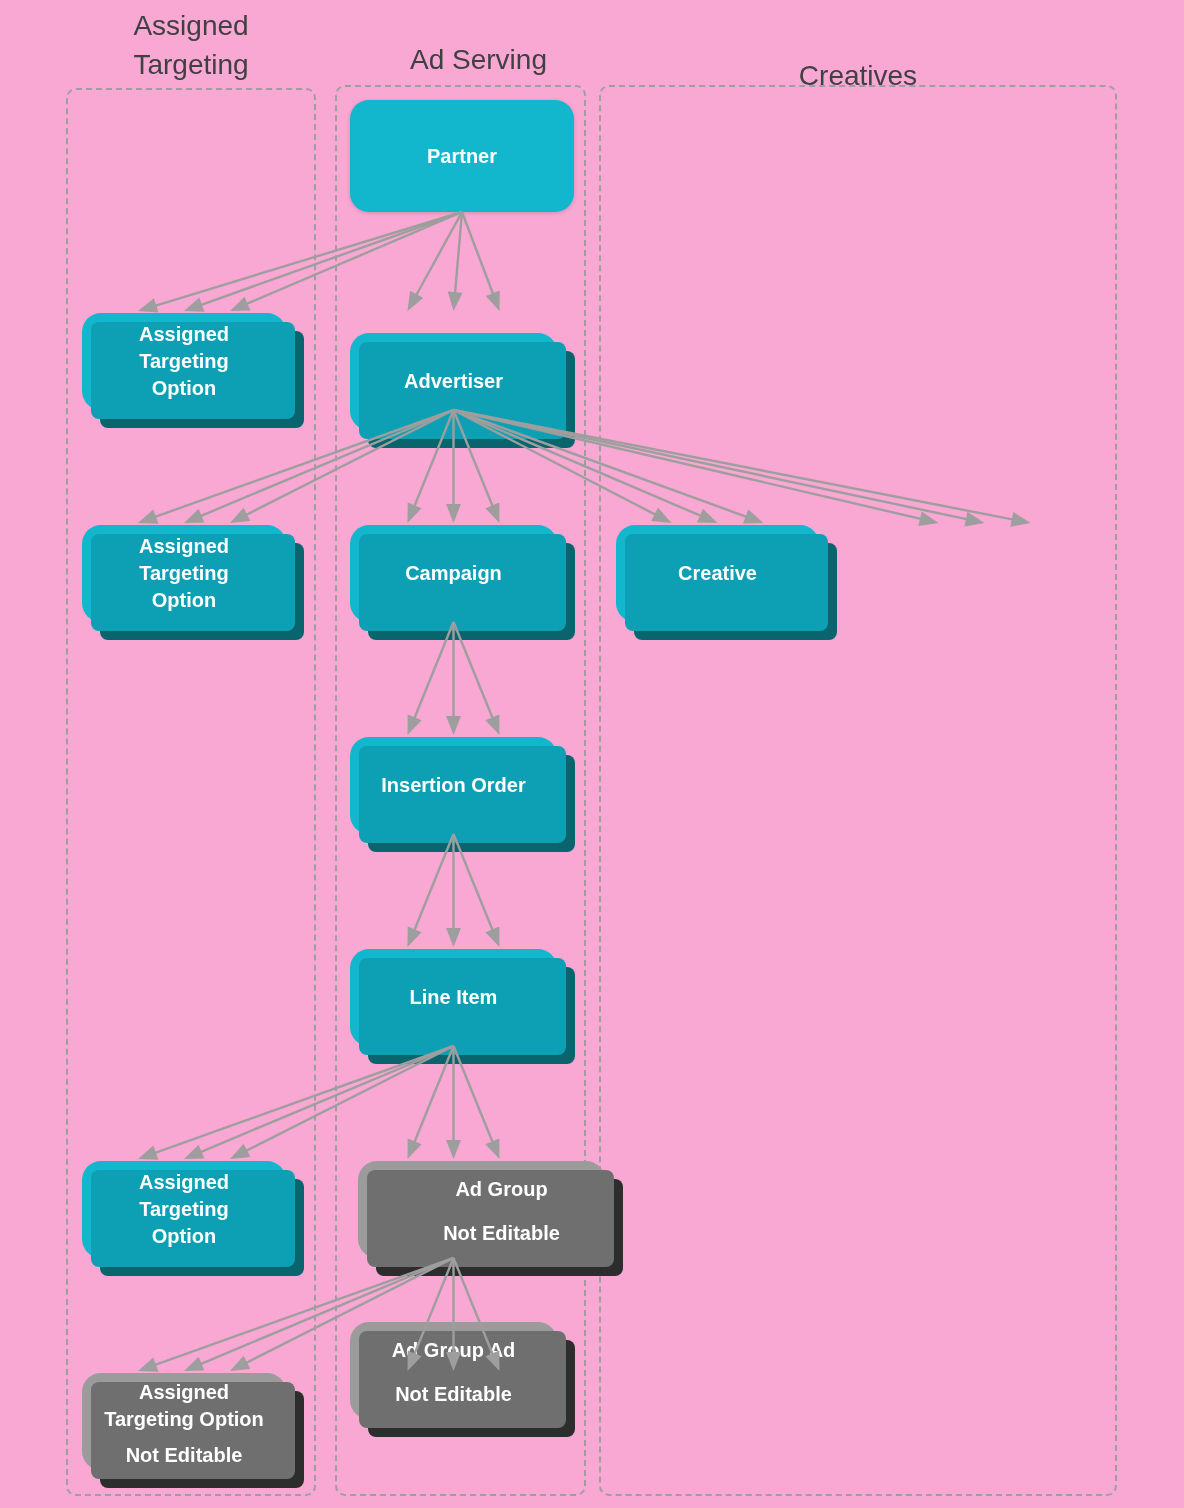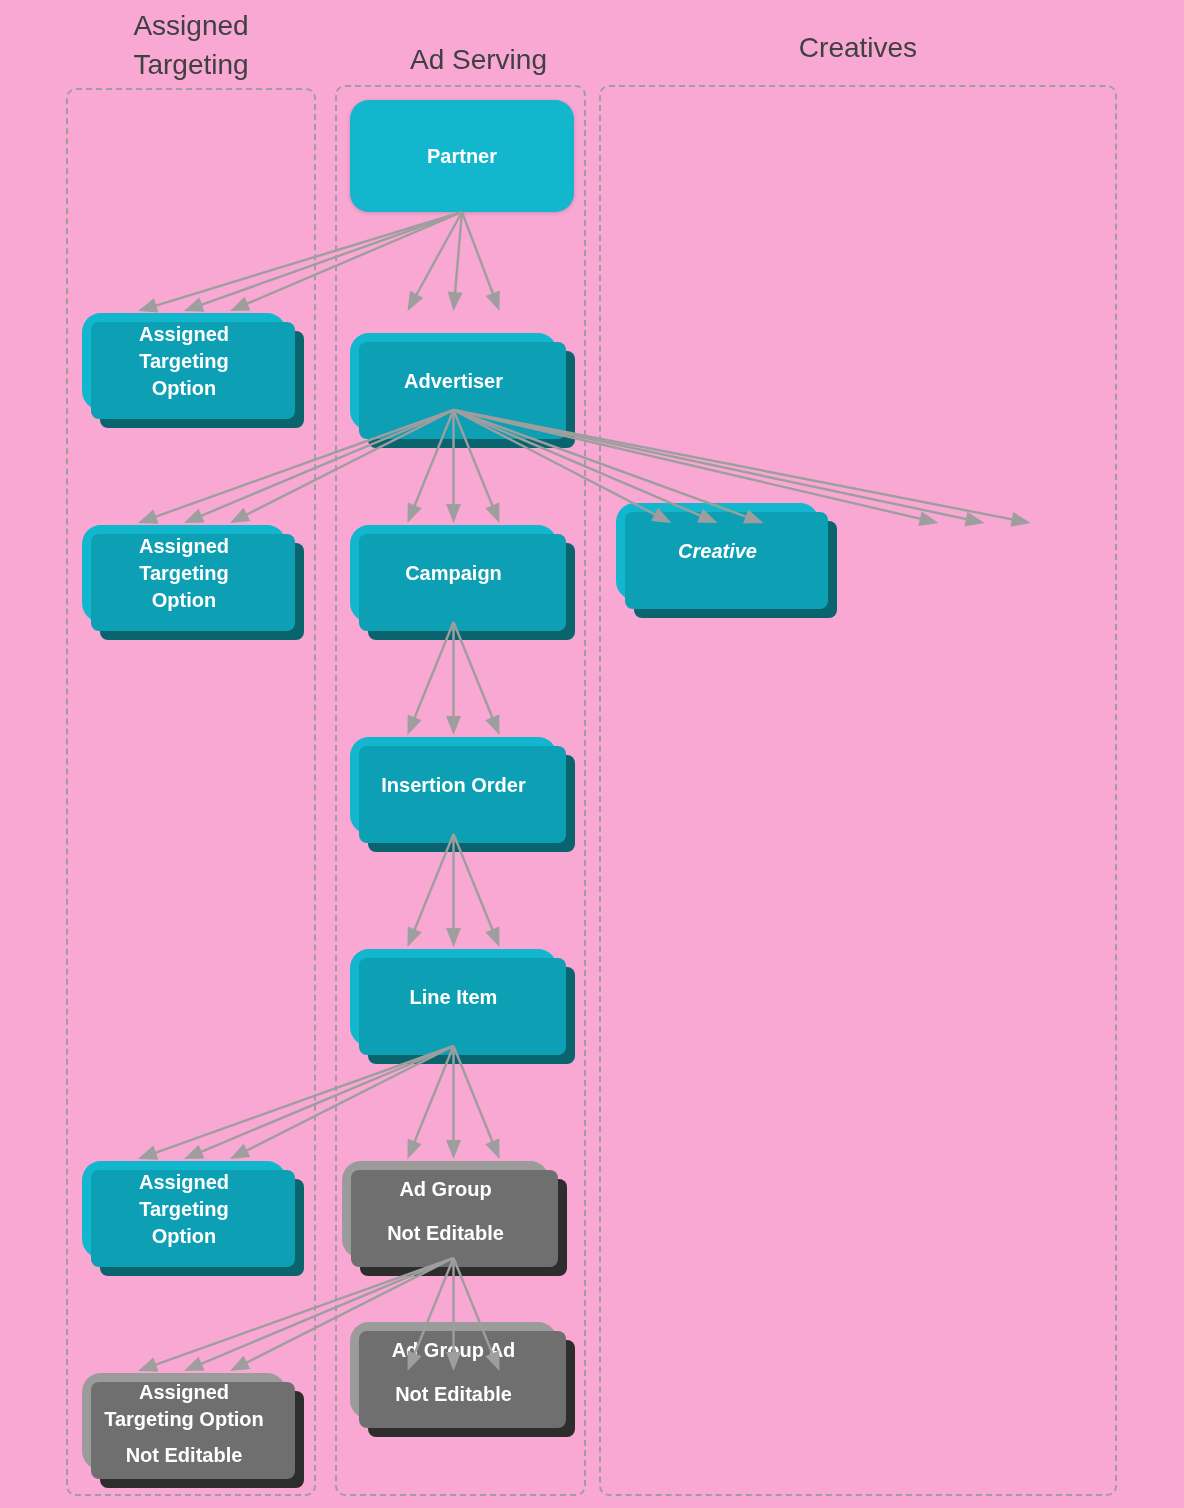--- a/index.html
+++ b/index.html
@@ -76,21 +76,21 @@
   }
 </style>
 </head>
 <body>
 
 <div id="canvas">
 
   <div class="col-header" style="left:66px;top:6px;width:250px;">Assigned
 Targeting</div>
   <div class="col-header" style="left:353px;top:40px;width:251px;">Ad Serving</div>
-  <div class="col-header" style="left:599px;top:28px;width:518px;">Creatives</div>
+  <div class="col-header" style="left:599px;top:56px;width:518px;">Creatives</div>
 
   <div class="column" style="left:66px;top:88px;width:246px;height:1404px;"></div>
   <div class="column" style="left:335px;top:85px;width:247px;height:1407px;"></div>
   <div class="column" style="left:599px;top:85px;width:514px;height:1407px;"></div>
 
   <div class="node teal single" style="left:350px;top:100px;width:224px;height:112px;">
     <div class="label">Partner</div>
   </div>
 
   <div class="node teal stacked" style="left:82px;top:313px;width:204px;height:97px;">
@@ -106,40 +106,40 @@
   <div class="node teal stacked" style="left:82px;top:525px;width:204px;height:97px;">
     <div class="label">Assigned
 Targeting
 Option</div>
   </div>
 
   <div class="node teal stacked" style="left:350px;top:525px;width:207px;height:97px;">
     <div class="label">Campaign</div>
   </div>
 
-  <div class="node teal stacked" style="left:616px;top:503px;width:203px;height:97px;font-style:italic;">
+  <div class="node teal stacked" style="left:616px;top:525px;width:203px;height:97px;">
     <div class="label">Creative</div>
   </div>
 
 
   <div class="node teal stacked" style="left:350px;top:949px;width:207px;height:97px;">
     <div class="label">Line Item</div>
   </div>
 
   <div class="node teal stacked" style="left:350px;top:737px;width:207px;height:97px;">
     <div class="label">Insertion Order</div>
   </div>
 
   <div class="node teal stacked" style="left:82px;top:1161px;width:204px;height:97px;">
     <div class="label">Assigned
 Targeting
 Option</div>
   </div>
 
-  <div class="node gray stacked" style="left:342px;top:1161px;width:207px;height:97px;">
+  <div class="node gray stacked" style="left:358px;top:1161px;width:207px;height:97px;padding-left:40px;">
     <div class="label">Ad Group</div>
     <div class="sublabel">Not Editable</div>
   </div>
 
   <div class="node gray stacked tight" style="left:82px;top:1373px;width:204px;height:97px;">
     <div class="label">Assigned
 Targeting Option</div>
     <div class="sublabel">Not Editable</div>
   </div>
 

